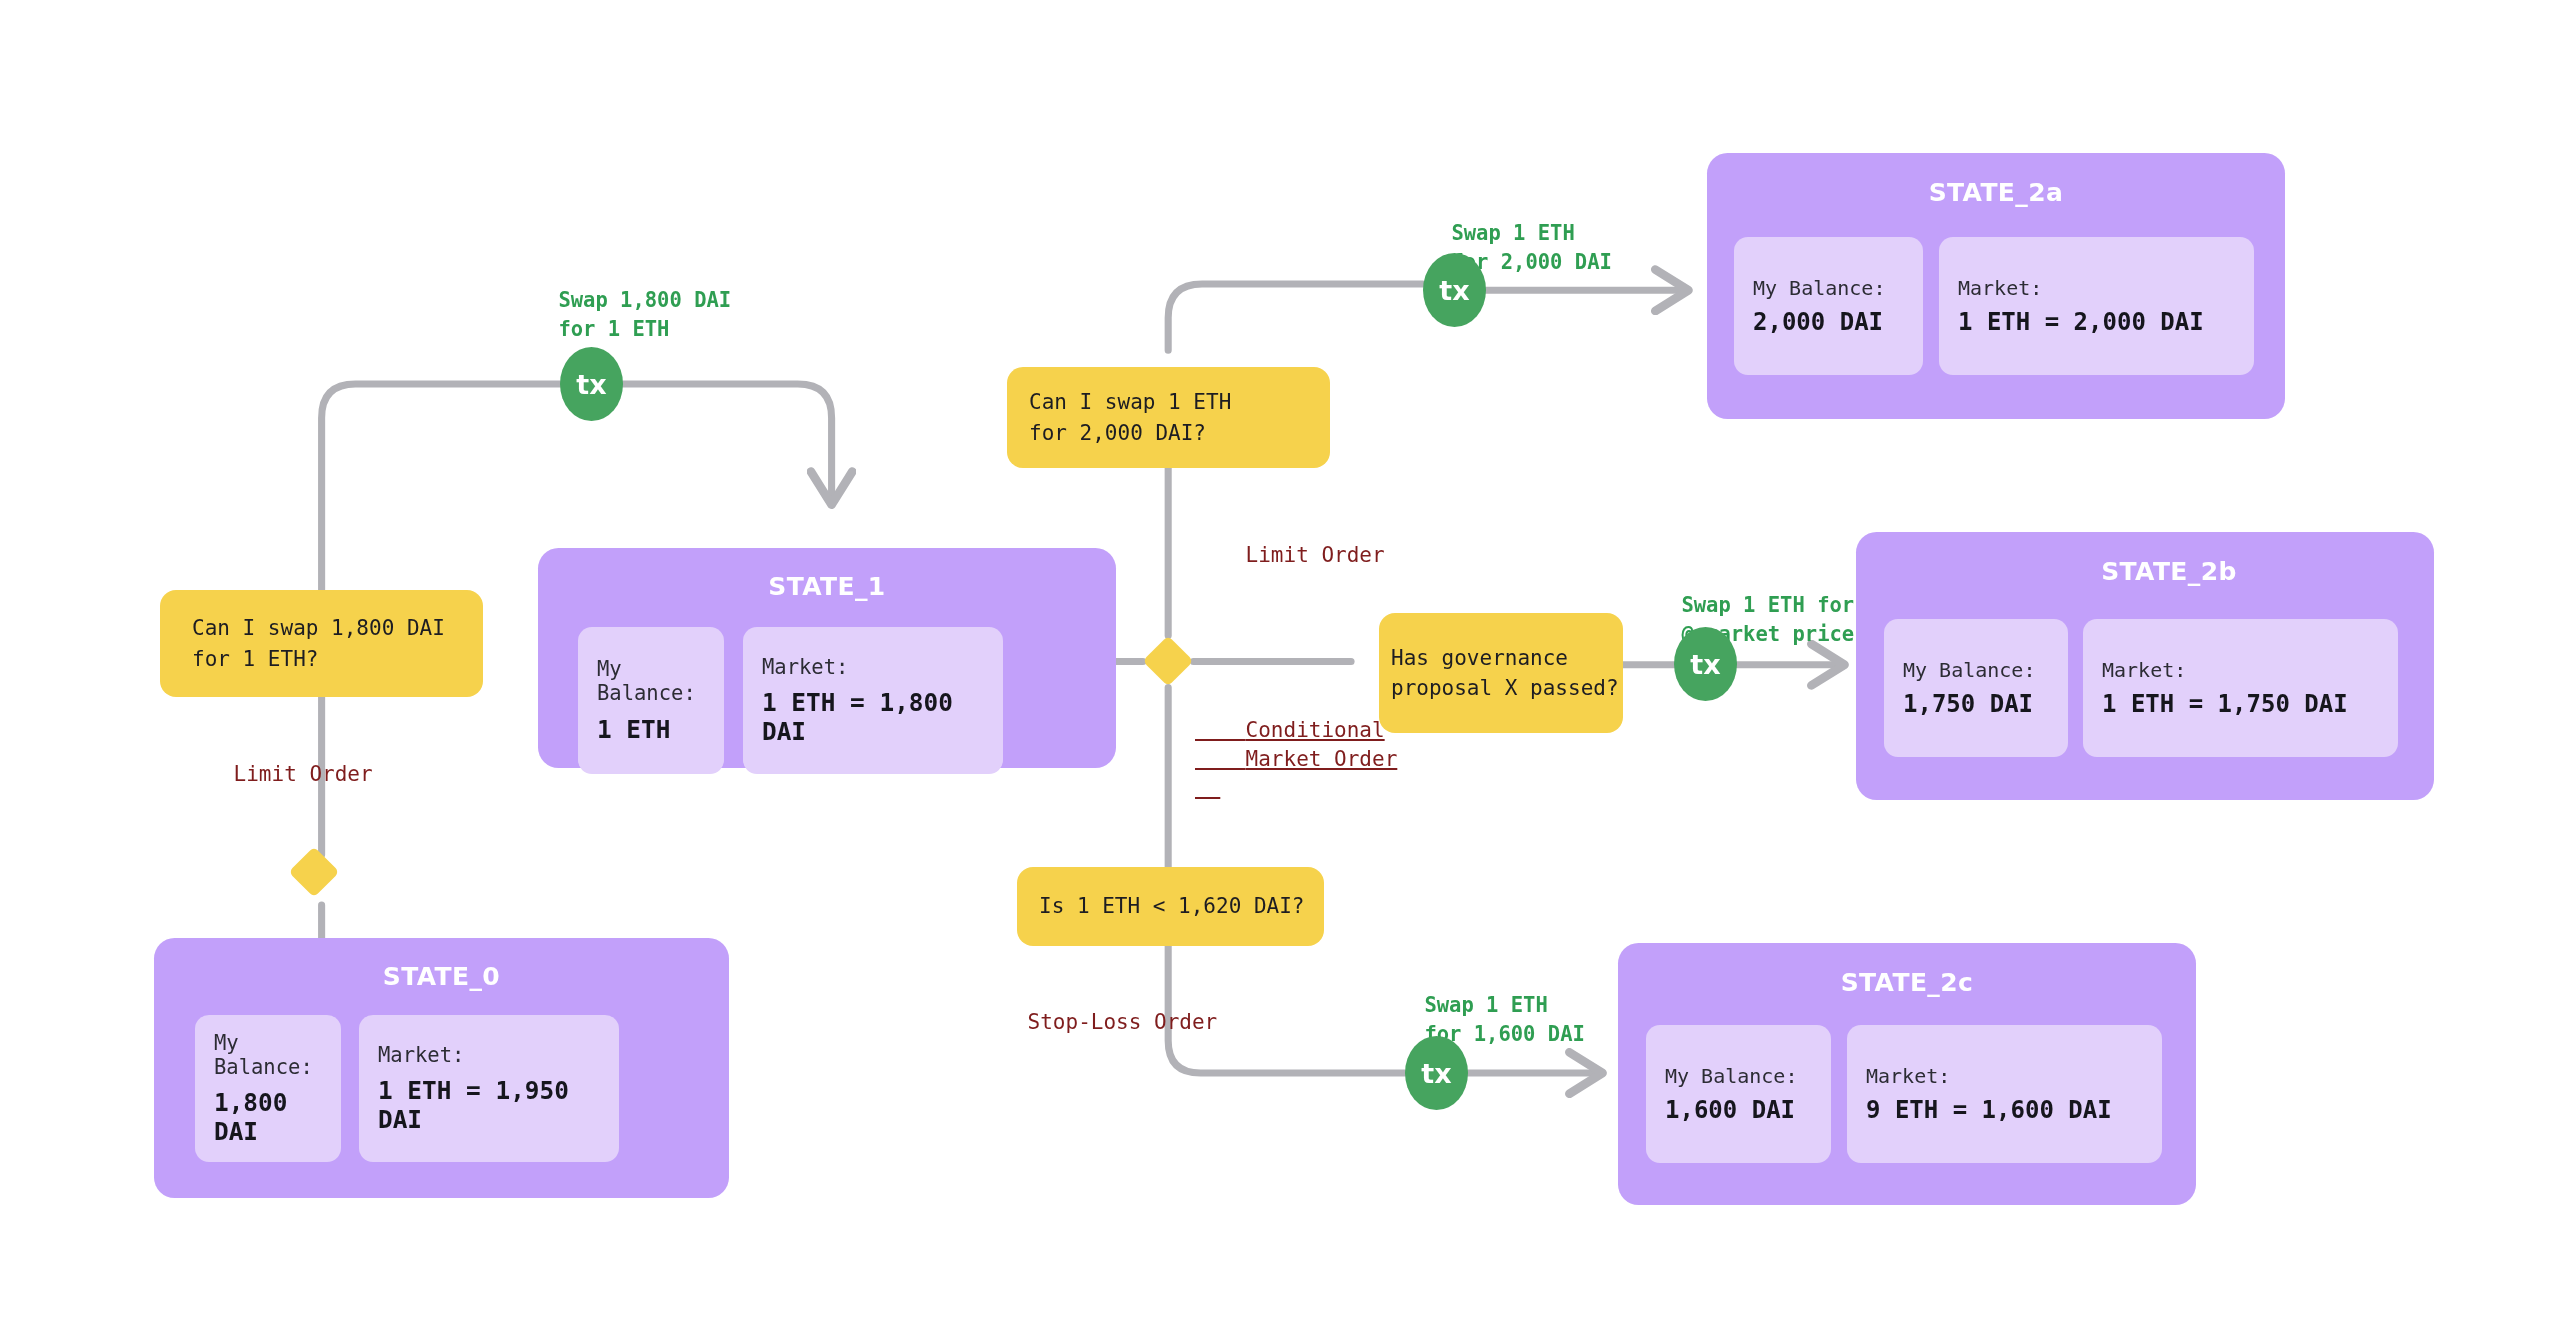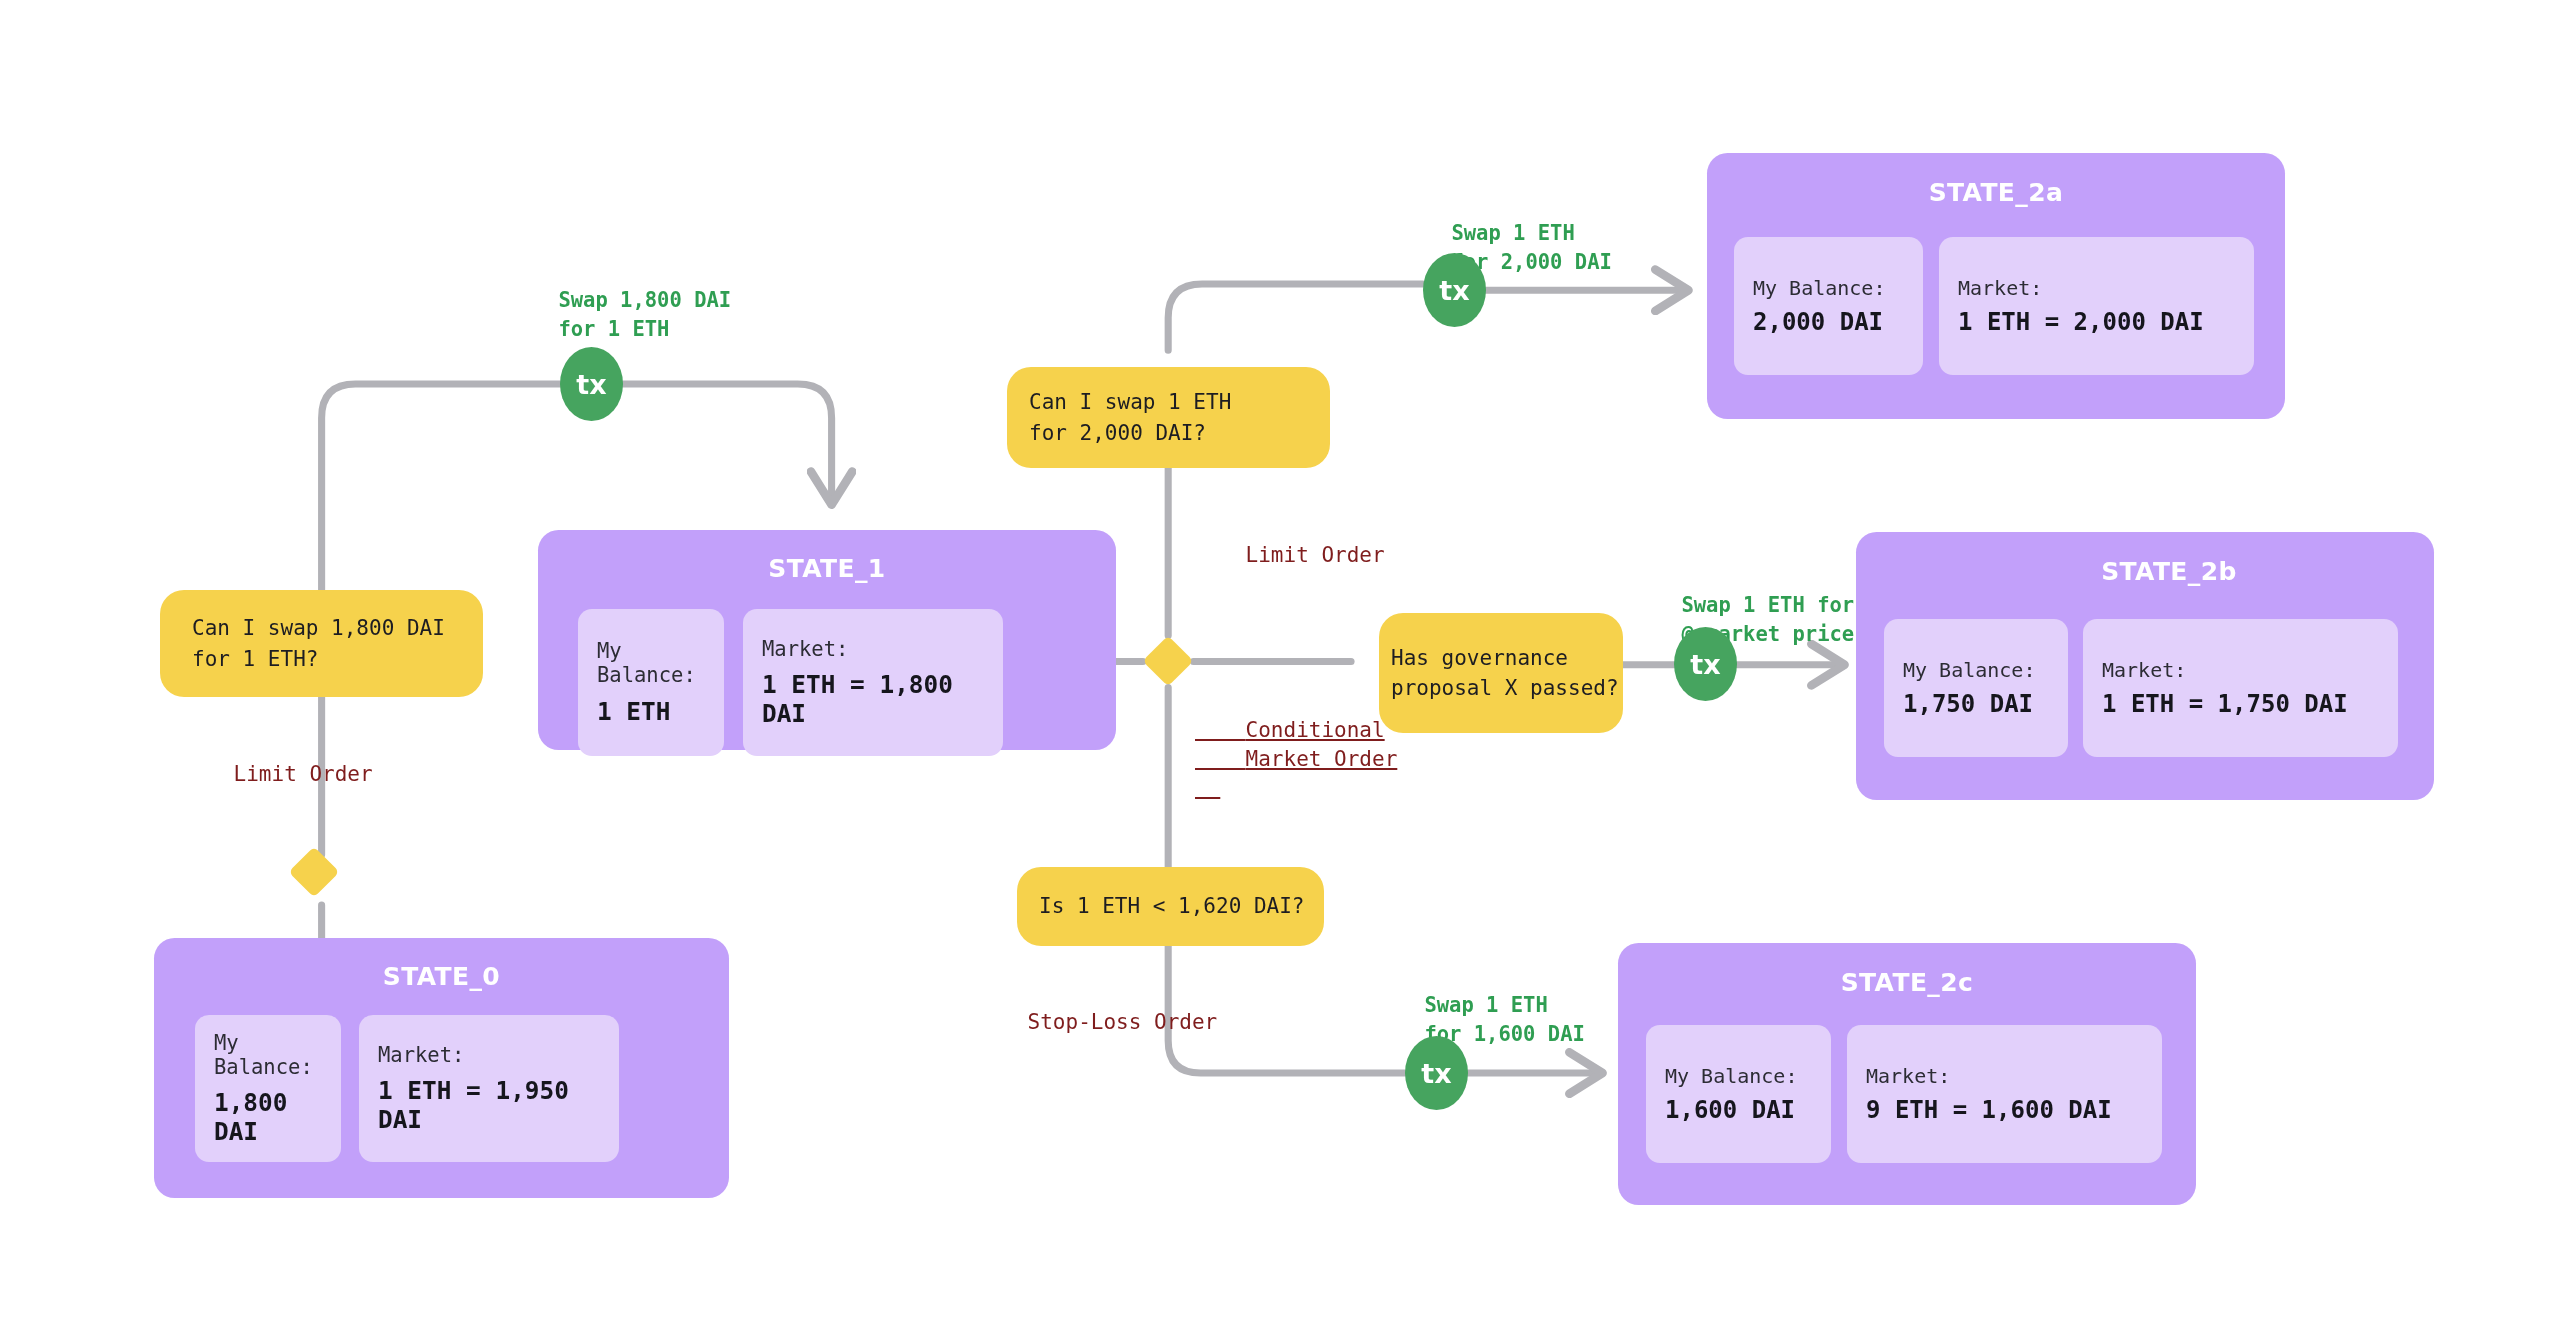--- a/index.html
+++ b/index.html
@@ -15,21 +15,21 @@
   }
   .slot{
     position:absolute;border-radius:14px;box-sizing:border-box;
     display:flex;flex-direction:column;justify-content:center;
     padding-left:19px;
   }
   .slot-label{font-family:"DejaVu Sans Mono",monospace;color:#2c2c34;}
   .slot-value{font-family:"DejaVu Sans Mono",monospace;color:#16161d;font-weight:700;}
 
   .qbox{
-    position:absolute;border-radius:24px;box-sizing:border-box;
+    position:absolute;border-radius:16px;box-sizing:border-box;
     display:flex;flex-direction:column;justify-content:center;
     font-family:"DejaVu Sans Mono",monospace;color:#1d1d22;
   }
   .qbox span{display:block;white-space:pre;}
 
   .txnode{
     position:absolute;border-radius:50%;
     display:flex;align-items:center;justify-content:center;
     color:#ffffff;font-family:"DejaVu Sans",sans-serif;font-weight:600;
   }
@@ -168,21 +168,21 @@
     <div class="slot" style="left:41px; top:77px; width:146px; height:147px; background:#e2d0fb;">
       <div class="slot-label" style="font-size:20.5px; margin-bottom:9.5px;">My Balance:</div>
       <div class="slot-value" style="font-size:24.4px;">1,800 DAI</div>
     </div>
     <div class="slot" style="left:205px; top:77px; width:260px; height:147px; background:#e2d0fb;">
       <div class="slot-label" style="font-size:20.5px; margin-bottom:9.5px;">Market:</div>
       <div class="slot-value" style="font-size:24.4px;">1 ETH = 1,950 DAI</div>
     </div>
   </div>
 
-  <div class="state-box" style="left:538px; top:530px; width:578px; height:220px; background:#c2a0fa;">
+  <div class="state-box" style="left:538px; top:548px; width:578px; height:220px; background:#c2a0fa;">
     <div class="state-title" style="top:24px; font-size:25px;"><span>STATE_1</span></div>
     <div class="slot" style="left:40px; top:79px; width:146px; height:147px; background:#e2d0fb;">
       <div class="slot-label" style="font-size:20.5px; margin-bottom:9.5px;">My Balance:</div>
       <div class="slot-value" style="font-size:24.4px;">1 ETH</div>
     </div>
     <div class="slot" style="left:205px; top:79px; width:260px; height:147px; background:#e2d0fb;">
       <div class="slot-label" style="font-size:20.5px; margin-bottom:9.5px;">Market:</div>
       <div class="slot-value" style="font-size:24.4px;">1 ETH = 1,800 DAI</div>
     </div>
   </div>

